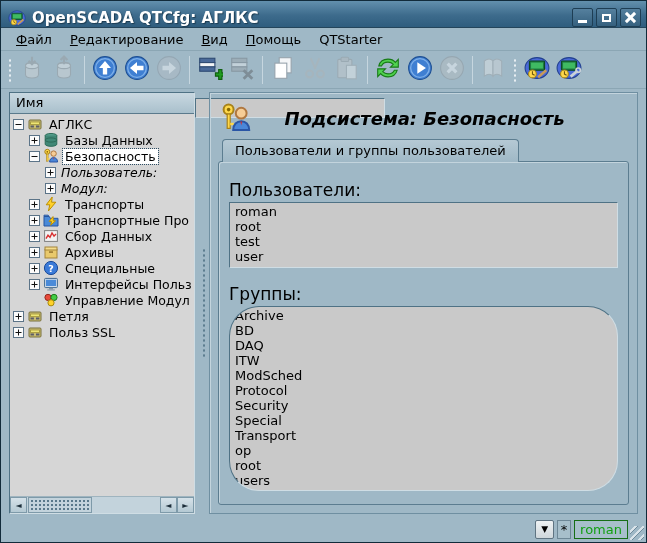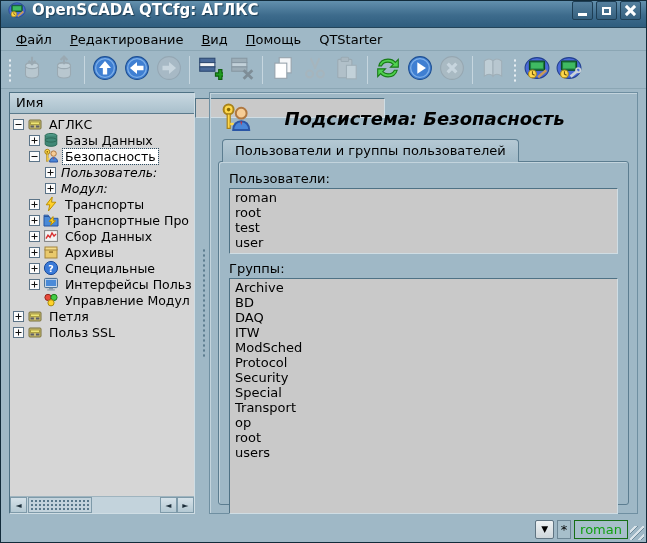--- a/index.html
+++ b/index.html
@@ -1,19 +1,19 @@
 <!DOCTYPE html>
 <html><head>
 <meta charset="utf-8">
 <style>
   html,body{margin:0;padding:0;background:#6a8496;font-family:"DejaVu Sans","Liberation Sans",sans-serif;}
   *{box-sizing:border-box;}
   .window{width:647px;height:543px;background:#9fb8c6;border:1px solid #122b3a;display:flex;flex-direction:column;position:relative;overflow:hidden;}
   
-  .titlebar{height:27px;background:linear-gradient(#6390ad,#3d6b8c 55%,#2f5d7e);display:flex;align-items:flex-start;padding:0 5px;flex:0 0 auto;border-bottom:1px solid #24455b;}
+  .titlebar{height:27px;background:linear-gradient(#6390ad,#3d6b8c 55%,#2f5d7e);display:flex;align-items:flex-end;padding:0 5px;flex:0 0 auto;border-bottom:1px solid #24455b;}
   .titlebar .app-icon{width:18px;height:18px;margin:0 6px 0 2px;flex:0 0 auto;}
   .titlebar .title{color:#fff;font-size:15px;font-weight:bold;flex:1;white-space:nowrap;overflow:hidden;text-shadow:1px 1px 1px #1c3c52;}
   .winbtn{width:21px;height:19px;margin-left:3px;background:linear-gradient(#55809e,#35607e);border:1px solid #1e3e54;border-radius:2px;display:flex;align-items:center;justify-content:center;position:relative;}
   .winbtn .g-min{width:9px;height:3px;background:#fff;margin-top:7px;}
   .winbtn .g-max{width:9px;height:8px;border:2px solid #fff;}
   .winbtn .g-x{position:relative;width:11px;height:11px;}
   .winbtn .g-x::before,.winbtn .g-x::after{content:"";position:absolute;left:4px;top:-1px;width:3px;height:13px;background:#fff;}
   .winbtn .g-x::before{transform:rotate(45deg);}
   .winbtn .g-x::after{transform:rotate(-45deg);}
   
@@ -51,25 +51,25 @@
   .splitter{width:10px;flex:0 0 auto;display:flex;align-items:center;justify-content:center;}
   .splitter .dots{width:4px;height:110px;background-image:radial-gradient(circle,#5d7d8f 1px,transparent 1.3px);background-size:4px 5px;}
   
   .right-panel{flex:1;border:1px solid #6f8fa1;box-shadow:inset 1px 1px 0 #c3d4dd;display:flex;flex-direction:column;padding:4px 8px 8px 8px;min-width:0;min-height:0;}
   .panel-header{height:42px;display:flex;align-items:center;flex:0 0 auto;}
   .panel-header .picon{width:32px;height:32px;margin:0 8px 0 2px;flex:0 0 auto;}
   .panel-title{flex:1;text-align:center;font-size:18px;font-weight:bold;font-style:italic;color:#000;padding-right:40px;}
   .tabbar{height:23px;display:flex;flex:0 0 auto;padding-left:4px;position:relative;z-index:2;}
   .tab{font-size:13px;color:#000;padding:3px 12px 2px 12px;background:linear-gradient(#b5c9d4,#9fb8c6);border:1px solid #5c7d90;border-bottom:none;border-radius:4px 4px 0 0;white-space:nowrap;}
   .tabframe{flex:1;border:1px solid #5c7d90;border-radius:3px;box-shadow:inset 1px 1px 0 #c3d4dd;margin-top:-1px;padding:8px 10px;display:flex;flex-direction:column;min-height:0;}
-  .field-label{font-size:13px;color:#000;margin:1px 0 2px 0;flex:0 0 auto;}
+  .field-label{font-size:17px;color:#000;margin:10px 0 2px 0;flex:0 0 auto;}
   .listbox{background:#c9c9c9;border:1px solid;border-color:#4f7285 #cfdde4 #cfdde4 #4f7285;font-size:13px;color:#000;padding:1px 0;overflow:hidden;}
   .listbox .li{height:15px;line-height:15px;padding:0 5px;white-space:nowrap;}
   #users-list{height:66px;flex:0 0 auto;}
-  #groups-list{height:236px;flex:0 0 auto;}
+  #groups-list{height:185px;flex:0 0 auto;border-radius:30px;}
   .tabframe .spacer{flex:1;}
   
   .statusbar{height:26px;flex:0 0 auto;display:flex;align-items:center;justify-content:flex-end;padding:2px 18px 2px 6px;gap:3px;}
   .combo-btn{width:19px;height:19px;background:linear-gradient(#eef2f4,#cfd7db);border:1px solid #5f7482;border-radius:2px;display:flex;align-items:center;justify-content:center;font-size:9px;color:#000;}
   .ast-box{height:19px;min-width:14px;border:1px solid #6d8796;display:flex;align-items:center;justify-content:center;font-size:13px;color:#000;padding:0 2px;background:#a7bfcb;}
   .user-box{height:19px;border:1px solid #166e16;color:#13a013;font-size:13px;display:flex;align-items:center;padding:0 5px;background:#a7bfcb;}
   .resize-grip{position:absolute;right:2px;bottom:2px;width:14px;height:14px;background:repeating-linear-gradient(135deg,transparent 0 3px,#d9e3e9 3px 5px,#6d8a9b 5px 6px);}
 </style>
 </head>
 <body>

